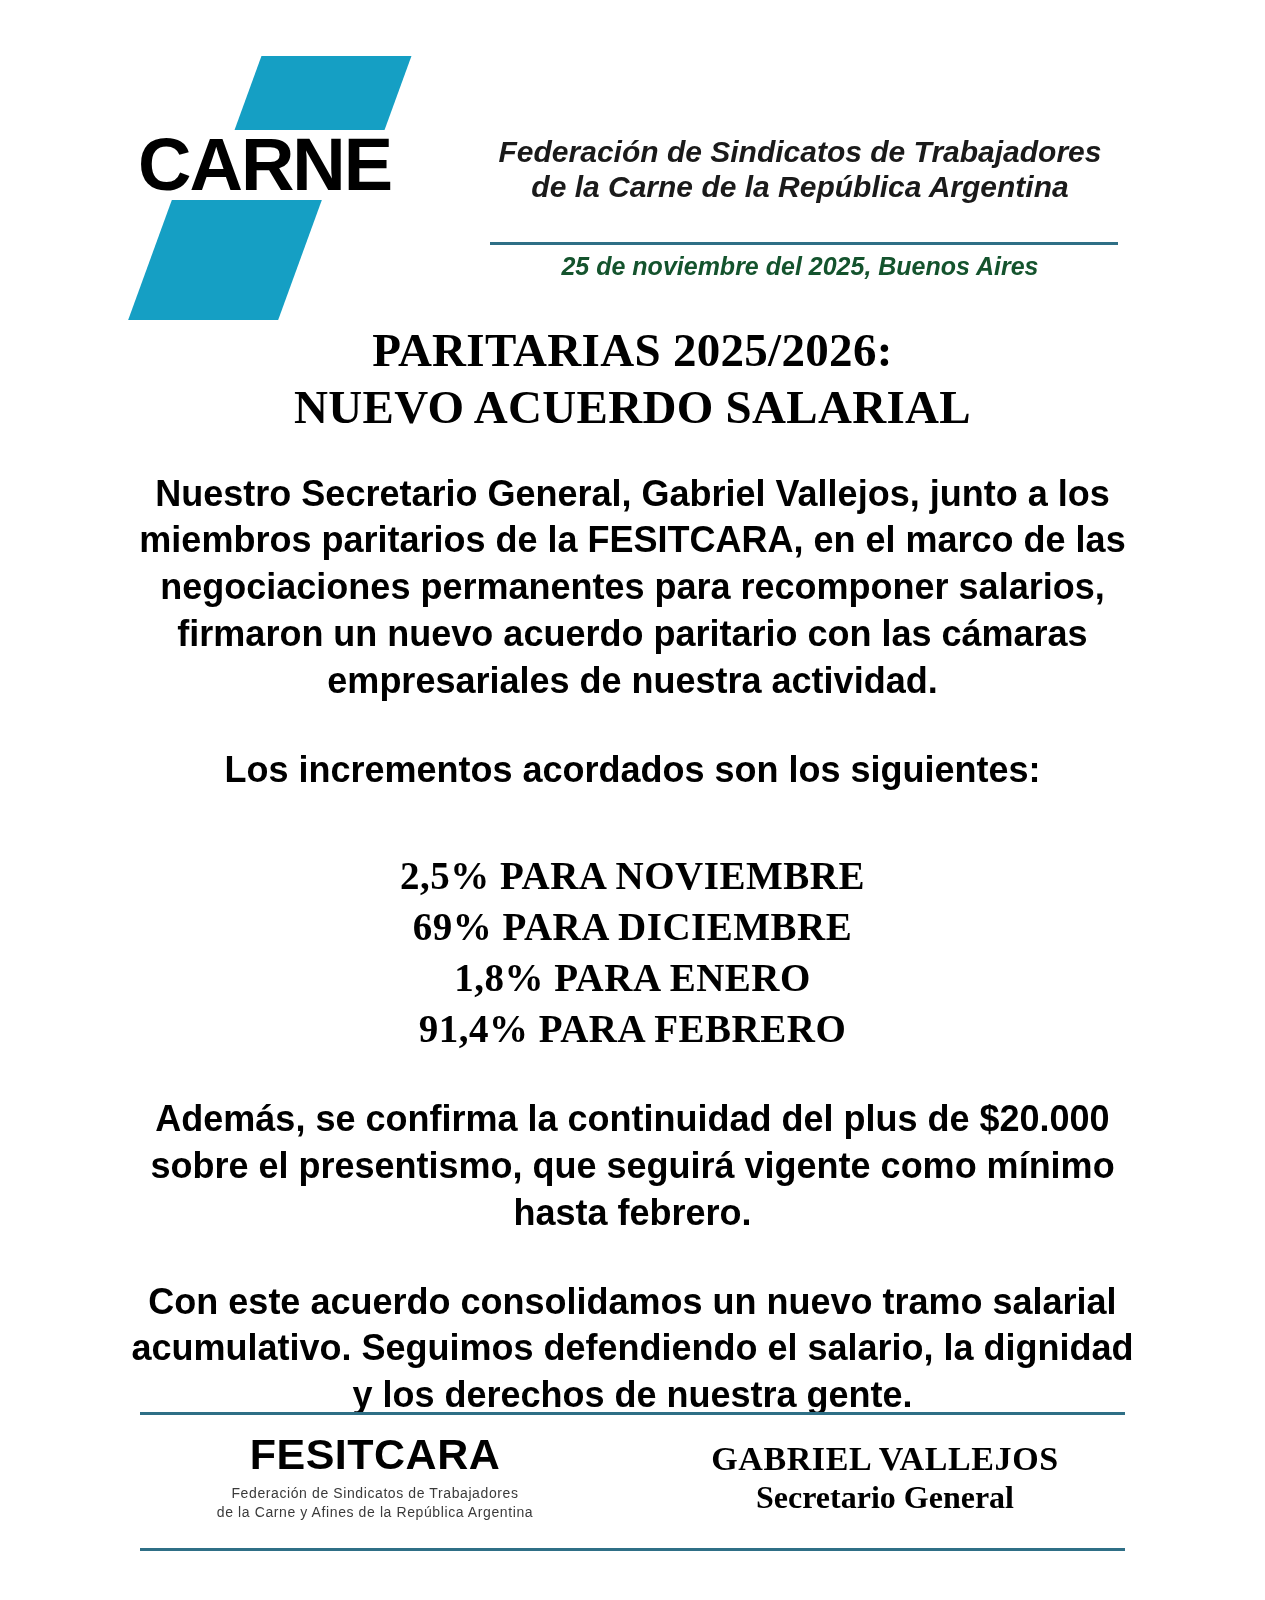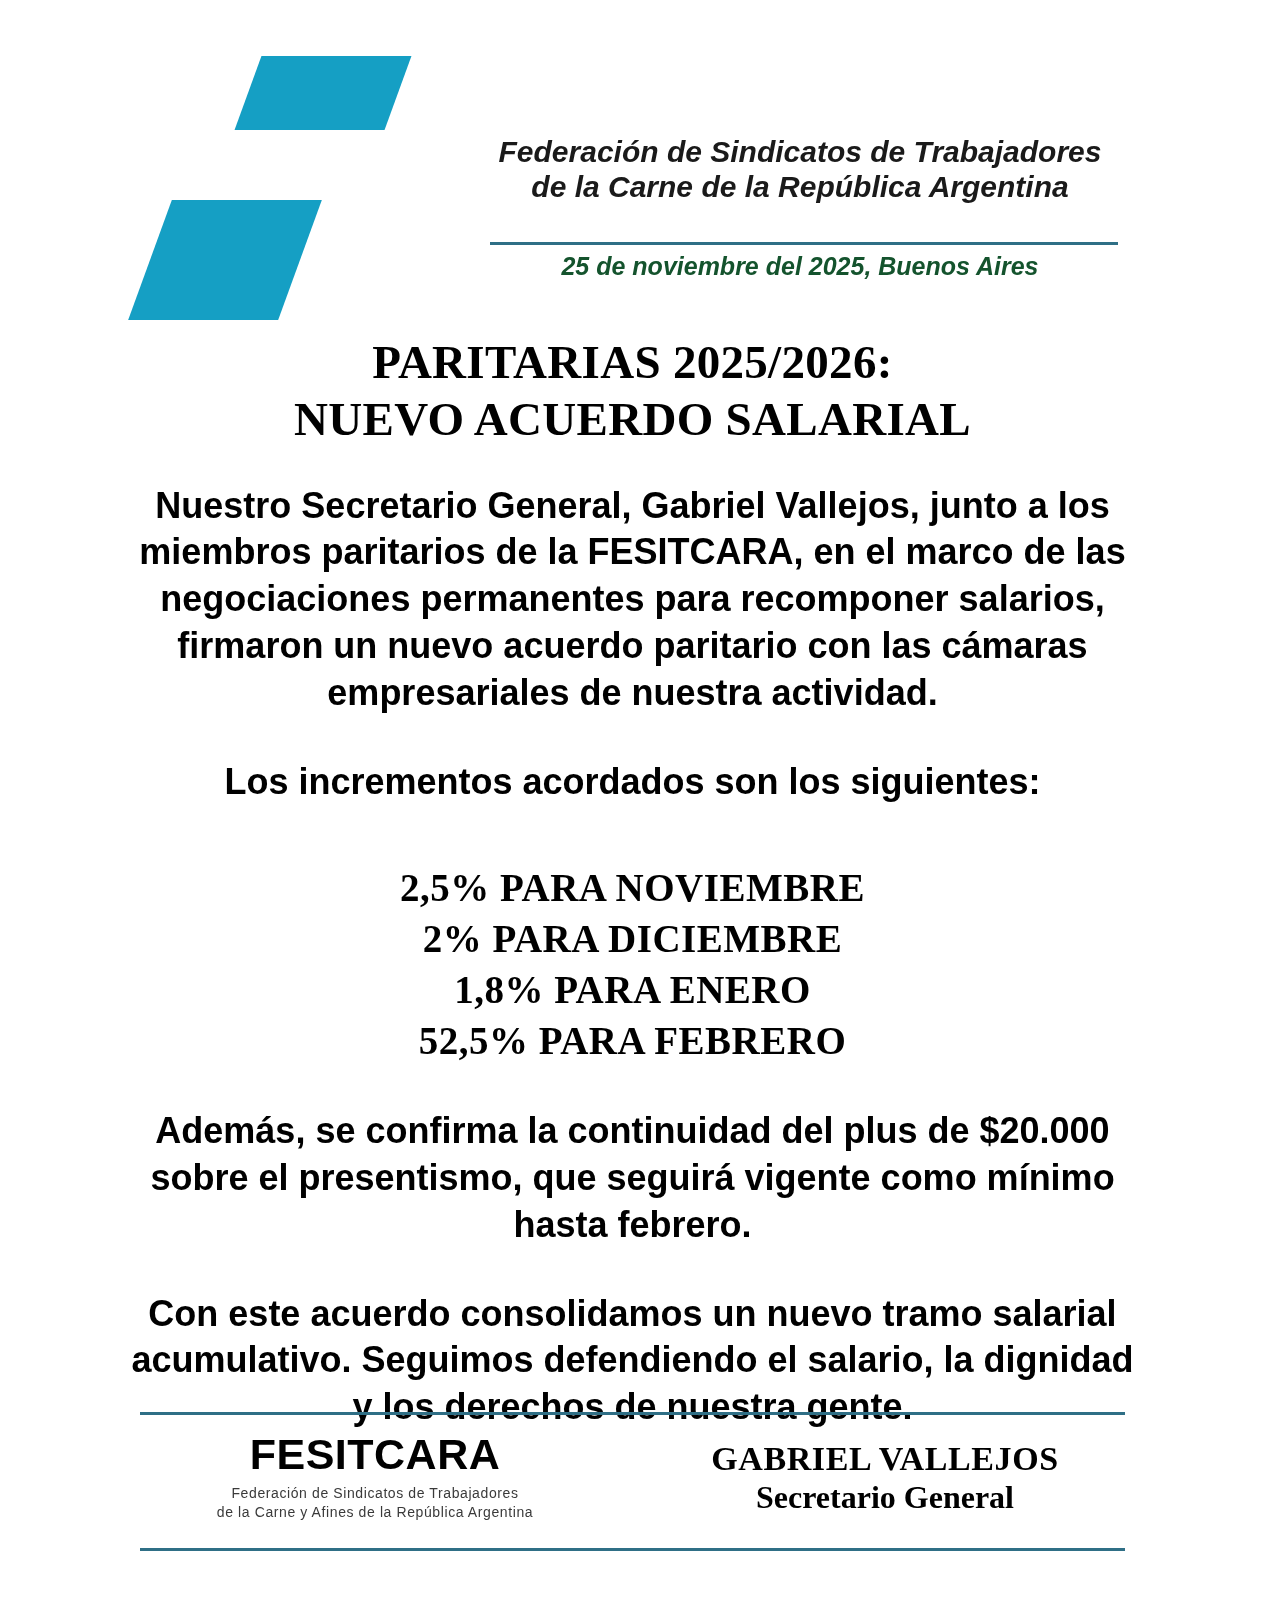--- a/index.html
+++ b/index.html
@@ -113,21 +113,21 @@
     text-align: center;
   }
 
   .headline {
     font-family: "Liberation Serif", serif;
     font-weight: bold;
     font-size: 47px;
     line-height: 1.22;
     letter-spacing: 0.3px;
     color: #000000;
-    margin: 12px 0 34px 0;
+    margin: 0 0 34px 0;
   }
 
   .para {
     font-family: Liberation Sans, sans-serif;
     font-weight: bold;
     font-size: 36px;
     line-height: 1.30;
     color: #000000;
     margin: 0 auto;
     max-width: 1010px;
@@ -220,20 +220,21 @@
 </head>
 <body>
 
 <div class="page">
 
   <div class="header">
 
     <div class="logo-block">
       <div class="logo-slash slash-top"></div>
       <div class="logo-slash slash-bottom"></div>
+      <div class="logo-word">CARNE</div>
     </div>
 
     <div class="fed-title">
       <div>Federación de Sindicatos de Trabajadores</div>
       <div>de la Carne de la República Argentina</div>
     </div>
 
     <div class="fed-rule"></div>
 
     <div class="fed-date">25 de noviembre del 2025, Buenos Aires</div>
@@ -245,23 +246,23 @@
       <span>PARITARIAS 2025/2026:</span><br>
       <span>NUEVO ACUERDO SALARIAL</span>
     </h1>
 
     <p class="para lead">Nuestro Secretario General, Gabriel Vallejos, junto a los miembros paritarios de la FESITCARA, en el marco de las negociaciones permanentes para recomponer salarios, firmaron un nuevo acuerdo paritario con las cámaras empresariales de nuestra actividad.</p>
 
     <p class="para intro-list">Los incrementos acordados son los siguientes:</p>
 
     <ul class="increments">
       <li>2,5% PARA NOVIEMBRE</li>
-      <li>2% PARA DICIEMBRE</li>
+      <li>69% PARA DICIEMBRE</li>
       <li>1,8% PARA ENERO</li>
-      <li>52,5% PARA FEBRERO</li>
+      <li>91,4% PARA FEBRERO</li>
     </ul>
 
     <p class="para note">Además, se confirma la continuidad del plus de $20.000 sobre el presentismo, que seguirá vigente como mínimo hasta febrero.</p>
 
     <p class="para closing">Con este acuerdo consolidamos un nuevo tramo salarial acumulativo. Seguimos defendiendo el salario, la dignidad y los derechos de nuestra gente.</p>
   </div>
 
   <div class="footer">
     <div class="footer-rule"></div>
 

